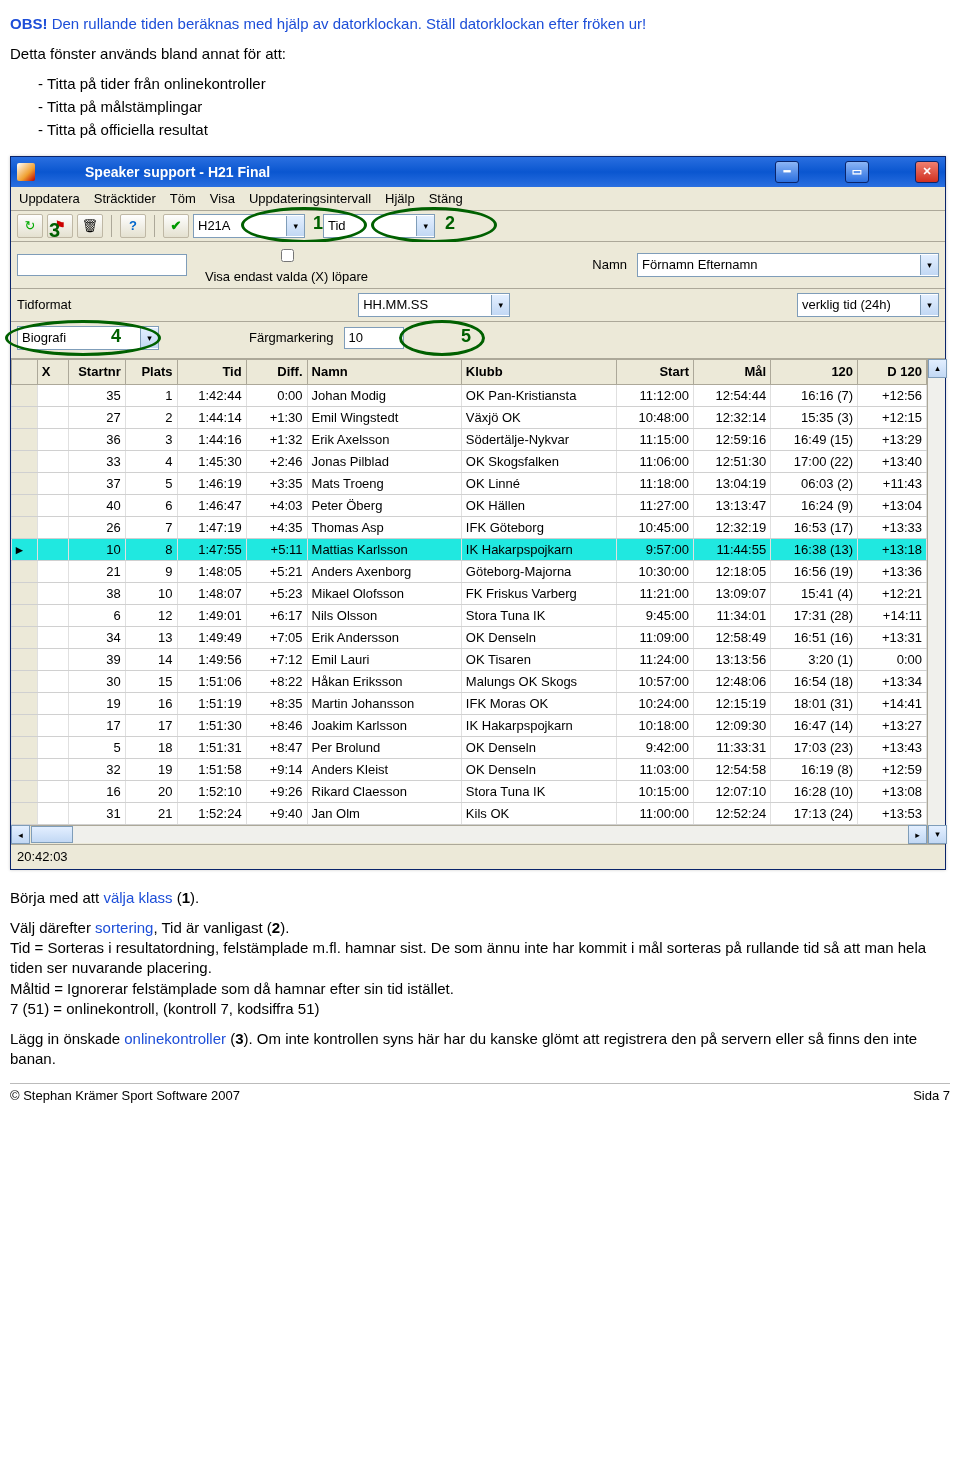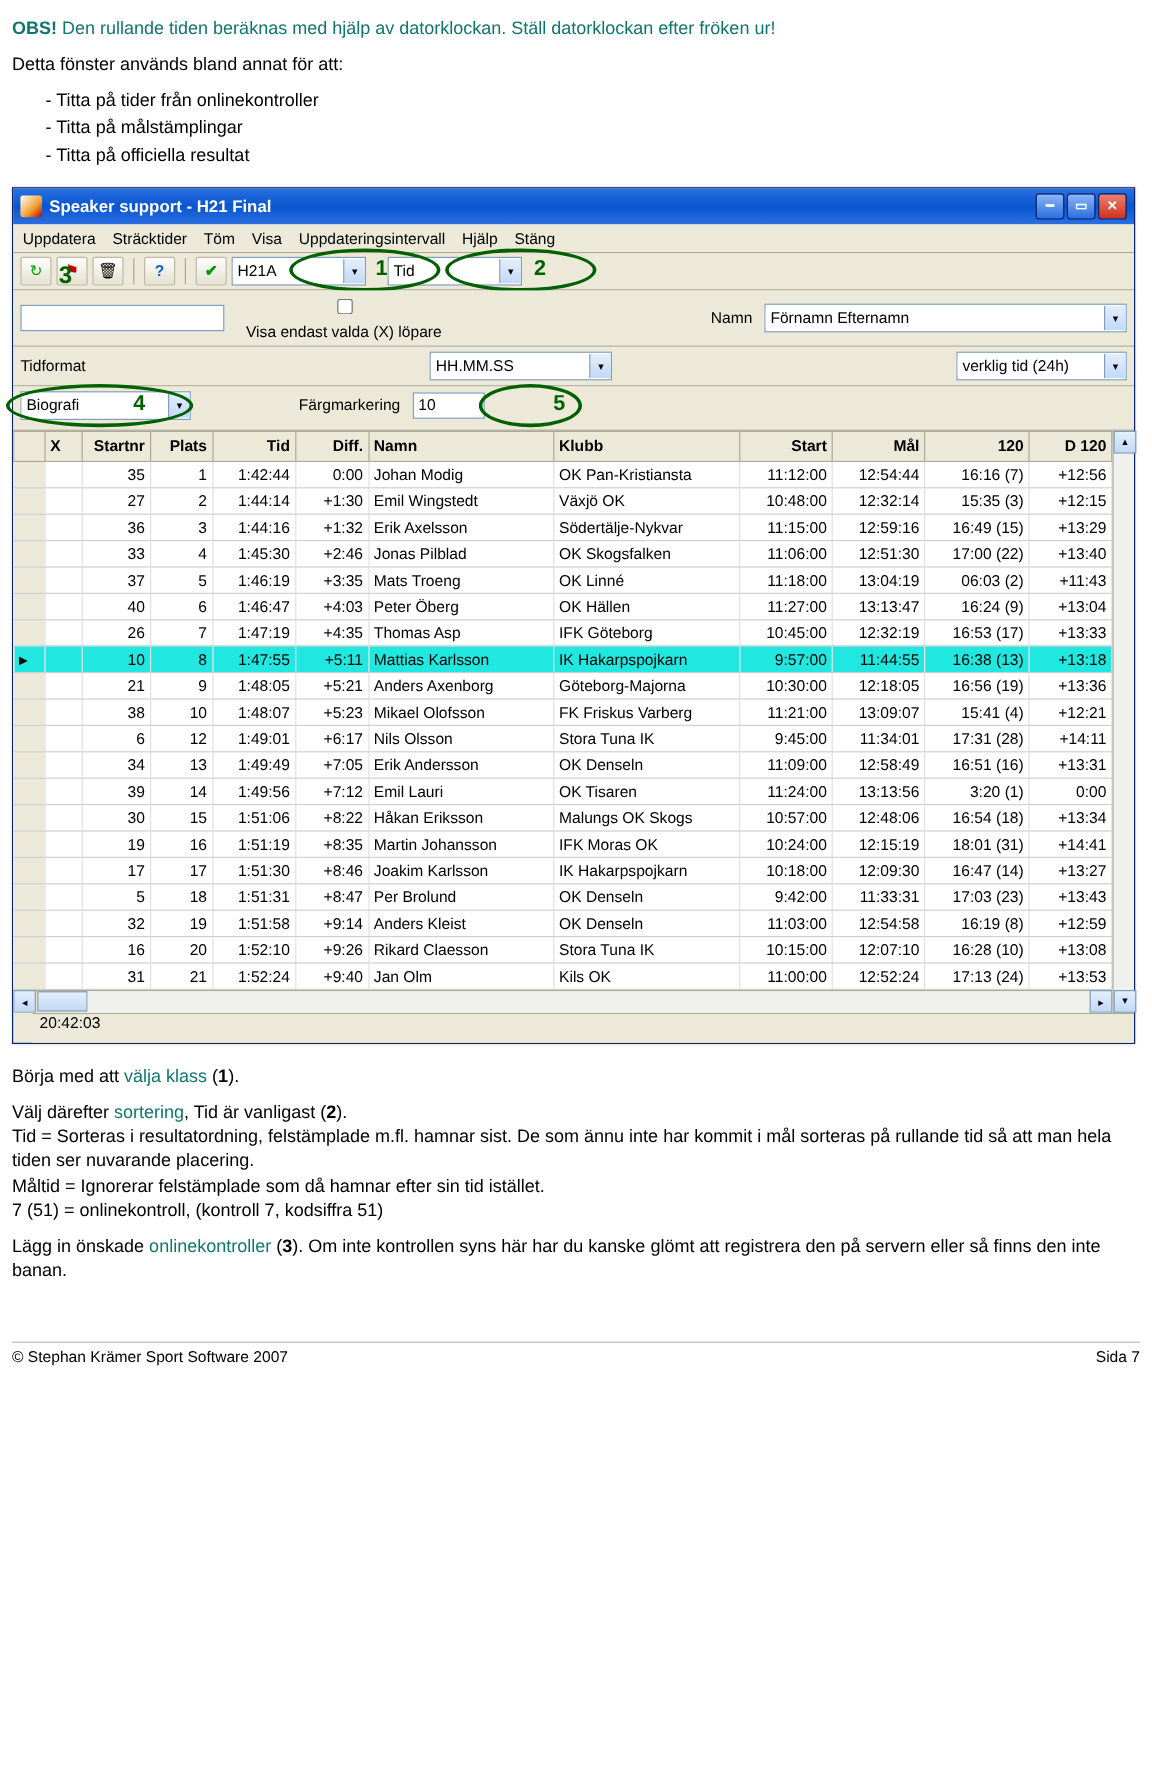--- a/index.html
+++ b/index.html
@@ -1,25 +1,25 @@
 <!DOCTYPE html>
 <html><head>
 <meta charset="utf-8">
 <style>
   body { margin:0; font-family: Arial, sans-serif; font-size:15px; background:#fff; color:#000; width:960px; }
   .page { padding:8px 10px 40px 10px; }
   h1.hd { font-size:20px; font-weight:bold; margin:4px 0 14px 0; }
-  .blue { color:#0f766e; }
+  .blue { color:#1d4ed8; }
   p { margin:6px 0 10px 0; line-height:1.35; }
   ul.dash { list-style:none; padding:0; margin:6px 0 18px 28px; }
   ul.dash li { margin:6px 0; }
   ul.dash li::before { content:"- "; }
   
   .win { border:1px solid #0a246a; background:#ece9d8; width:934px; margin:6px 0 18px 0; box-shadow:0 0 3px rgba(0,0,0,.2); }
-  .titlebar { background:linear-gradient(#2a6fe0,#0a56d0 50%,#2a6fe0); color:#fff; display:flex; align-items:center; height:30px; padding:0 6px; font-weight:bold; font-size:14px; }
+  .titlebar { background:linear-gradient(#2a6fe0,#0a56d0 50%,#2a6fe0); color:#fff; display:flex; align-items:center; height:30px; padding:0 6px; font-weight:bold; font-size:14px;gap:44px; }
   .titlebar .ticon { width:18px; height:18px; background:linear-gradient(135deg,#fff,#f0a030 60%,#b00); border-radius:2px; margin-right:6px; display:inline-block; }
   .titlebar .spacer { flex:1; }
   .tb-btn { width:22px; height:20px; background:linear-gradient(#8cb5f5,#2a6fe0); border:1px solid #0a246a; border-radius:3px; margin-left:2px; display:flex; align-items:center; justify-content:center; color:#fff; font-size:11px; font-weight:bold; }
   .tb-close { background:linear-gradient(#f08070,#d03020); }
   .menubar { display:flex; gap:14px; padding:4px 8px; background:#ece9d8; border-bottom:1px solid #aca899; font-size:13px; }
   .menubar span { cursor:default; }
   .toolbar { display:flex; align-items:center; padding:3px 6px; background:#ece9d8; border-bottom:1px solid #aca899; gap:4px; position:relative; }
   .tico { width:24px; height:22px; border:1px solid #bfb8a5; background:linear-gradient(#fefefe,#e4e1d0); border-radius:2px; display:flex; align-items:center; justify-content:center; font-size:13px; }
   .sep { width:1px; height:22px; background:#aca899; margin:0 4px; }
   .combo { display:inline-flex; align-items:center; border:1px solid #7f9db9; background:#fff; height:22px; font-size:13px; }
@@ -40,22 +40,22 @@
   tr.sel td { background:#20e8e0; }
   .rowhdr { width:18px; background:#ece9d8; border:1px solid #aca899; }
   .cursor { font-weight:bold; color:#000; }
   .hscroll { height:18px; background:#ece9d8; border-top:1px solid #aca899; display:flex; align-items:center; }
   .hscroll .arrow,.vscroll .arrow { width:17px; height:17px; background:linear-gradient(#e3efff,#c2d8f4); border:1px solid #7f9db9; display:flex; align-items:center; justify-content:center; font-size:9px; }
   .hscroll .thumb { width:40px; height:15px; background:linear-gradient(#e3efff,#c2d8f4); border:1px solid #7f9db9; margin-left:1px; }
   .hscroll .track { flex:1; height:17px; background:#f0f0ec; }
   .vscroll { width:17px; background:#f0f0ec; border-left:1px solid #aca899; display:flex; flex-direction:column; }
   .gridflex { display:flex; }
   .gridflex > .gridwrap { flex:1; overflow:hidden; }
-  .status { height:24px; background:#ece9d8; border-top:1px solid #aca899; display:flex; padding:0 6px; font-size:13px;margin-left:16px; }
-  .footer { border-top:1px solid #bbb; padding-top:4px; margin-top:48px; font-size:13px; color:#000; display:flex; justify-content:space-between; }
+  .status { height:24px; background:#ece9d8; border-top:1px solid #aca899; display:flex; align-items:center; padding:0 6px; font-size:13px; }
+  .footer { border-top:1px solid #bbb; padding-top:4px; margin-top:13px; font-size:13px; color:#000; display:flex; justify-content:space-between; }
 </style>
 </head>
 <body>
 <div class="page">
 
 <p><span class="blue" style="font-weight:bold">OBS!</span><span class="blue"> Den rullande tiden beräknas med hjälp av datorklockan. Ställ datorklockan efter fröken ur!</span></p>
 <p>Detta fönster används bland annat för att:</p>
 <ul class="dash">
   <li>Titta på tider från onlinekontroller</li>
   <li>Titta på målstämplingar</li>

